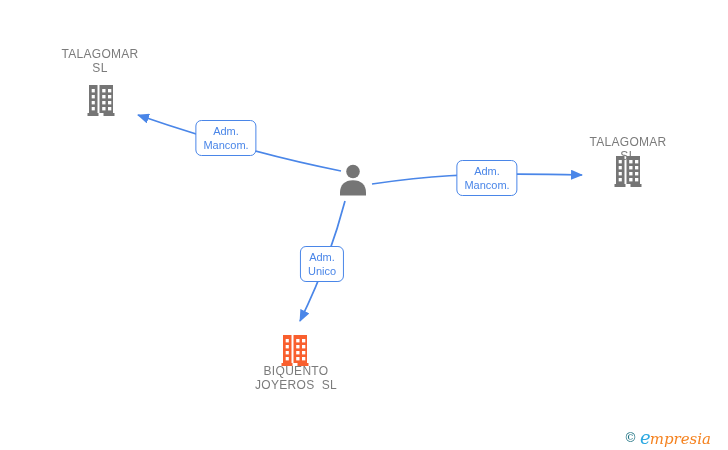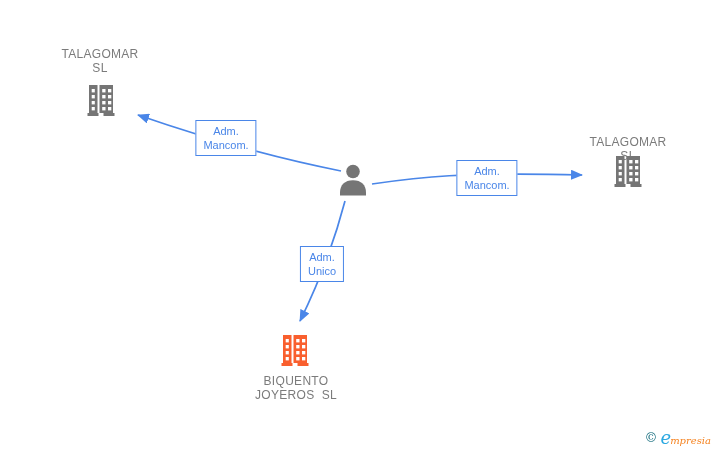--- a/index.html
+++ b/index.html
@@ -14,32 +14,32 @@
     position:absolute;transform:translateX(-50%);z-index:2;
     text-align:center;font-size:12px;line-height:14px;letter-spacing:.3px;
     color:var(--label-gray,#7b7b7b);white-space:pre-wrap;cursor:pointer;
   }
   .node-icon{position:absolute;z-index:2;cursor:pointer;}
   .node-icon svg{display:block;}
   .gray{color:var(--node-gray,#757575);}
   .orange{color:var(--highlight-orange,#f95f2e);}
   .edge-label{
     position:absolute;transform:translate(-50%,-50%);z-index:3;
-    background:#fff;border:1.5px solid var(--edge-blue,#4a86e8);border-radius:0;
+    background:#fff;border:1.5px solid var(--edge-blue,#4a86e8);border-radius:6px;
     color:var(--edge-blue,#4a86e8);font-size:11px;line-height:14px;
     text-align:center;padding:3px 7px;white-space:pre-wrap;
   }
   .watermark{
     position:absolute;right:5px;bottom:2px;z-index:2;cursor:pointer;
     font-family:"DejaVu Serif",serif;font-style:italic;
   }
   .watermark .c{color:var(--logo-teal,#1a7080);font-style:normal;font-size:13px;
     vertical-align:2px;margin-right:3px;}
   .watermark .e{color:var(--logo-blue,#2da9e1);font-size:18px;}
-  .watermark .rest{color:var(--logo-orange,#f5821f);font-size:10px;margin-left:-1px;font-style:italic;}
+  .watermark .rest{color:var(--logo-orange,#f5821f);font-size:15px;margin-left:-1px;font-style:italic;}
 </style>
 </head>
 <body>
 
 <div class="canvas">
 
   <svg class="edges" width="728" height="450" viewBox="0 0 728 450">
     <defs>
       <marker id="arw" markerUnits="userSpaceOnUse" markerWidth="12" markerHeight="10" refX="11" refY="5" orient="auto">
         <path class="arrowhead" d="M0 0 L12 5 L0 10 Z"></path>
@@ -121,21 +121,21 @@
         <rect x="23" y="5" width="3.3" height="3.4"></rect>
         <rect x="17.2" y="11" width="3.3" height="3.4"></rect>
         <rect x="23" y="11" width="3.3" height="3.4"></rect>
         <rect x="17.2" y="17" width="3.3" height="3.4"></rect>
         <rect x="23" y="17" width="3.3" height="3.4"></rect>
         <rect x="17.2" y="23" width="3.3" height="3.4"></rect>
         <rect x="23" y="23" width="3.3" height="3.4"></rect>
       </g>
     </svg>
   </div>
-  <div class="node-label" style="left:296px;top:374px">BIQUENTO
+  <div class="node-label" style="left:296px;top:364px">BIQUENTO
 JOYEROS  SL</div>
 
   <div class="edge-label" style="left:226px;top:138px">Adm.
 Mancom.</div>
   <div class="edge-label" style="left:487px;top:178px">Adm.
 Mancom.</div>
   <div class="edge-label" style="left:322px;top:264px">Adm.
 Unico</div>
 
   <div class="watermark">

